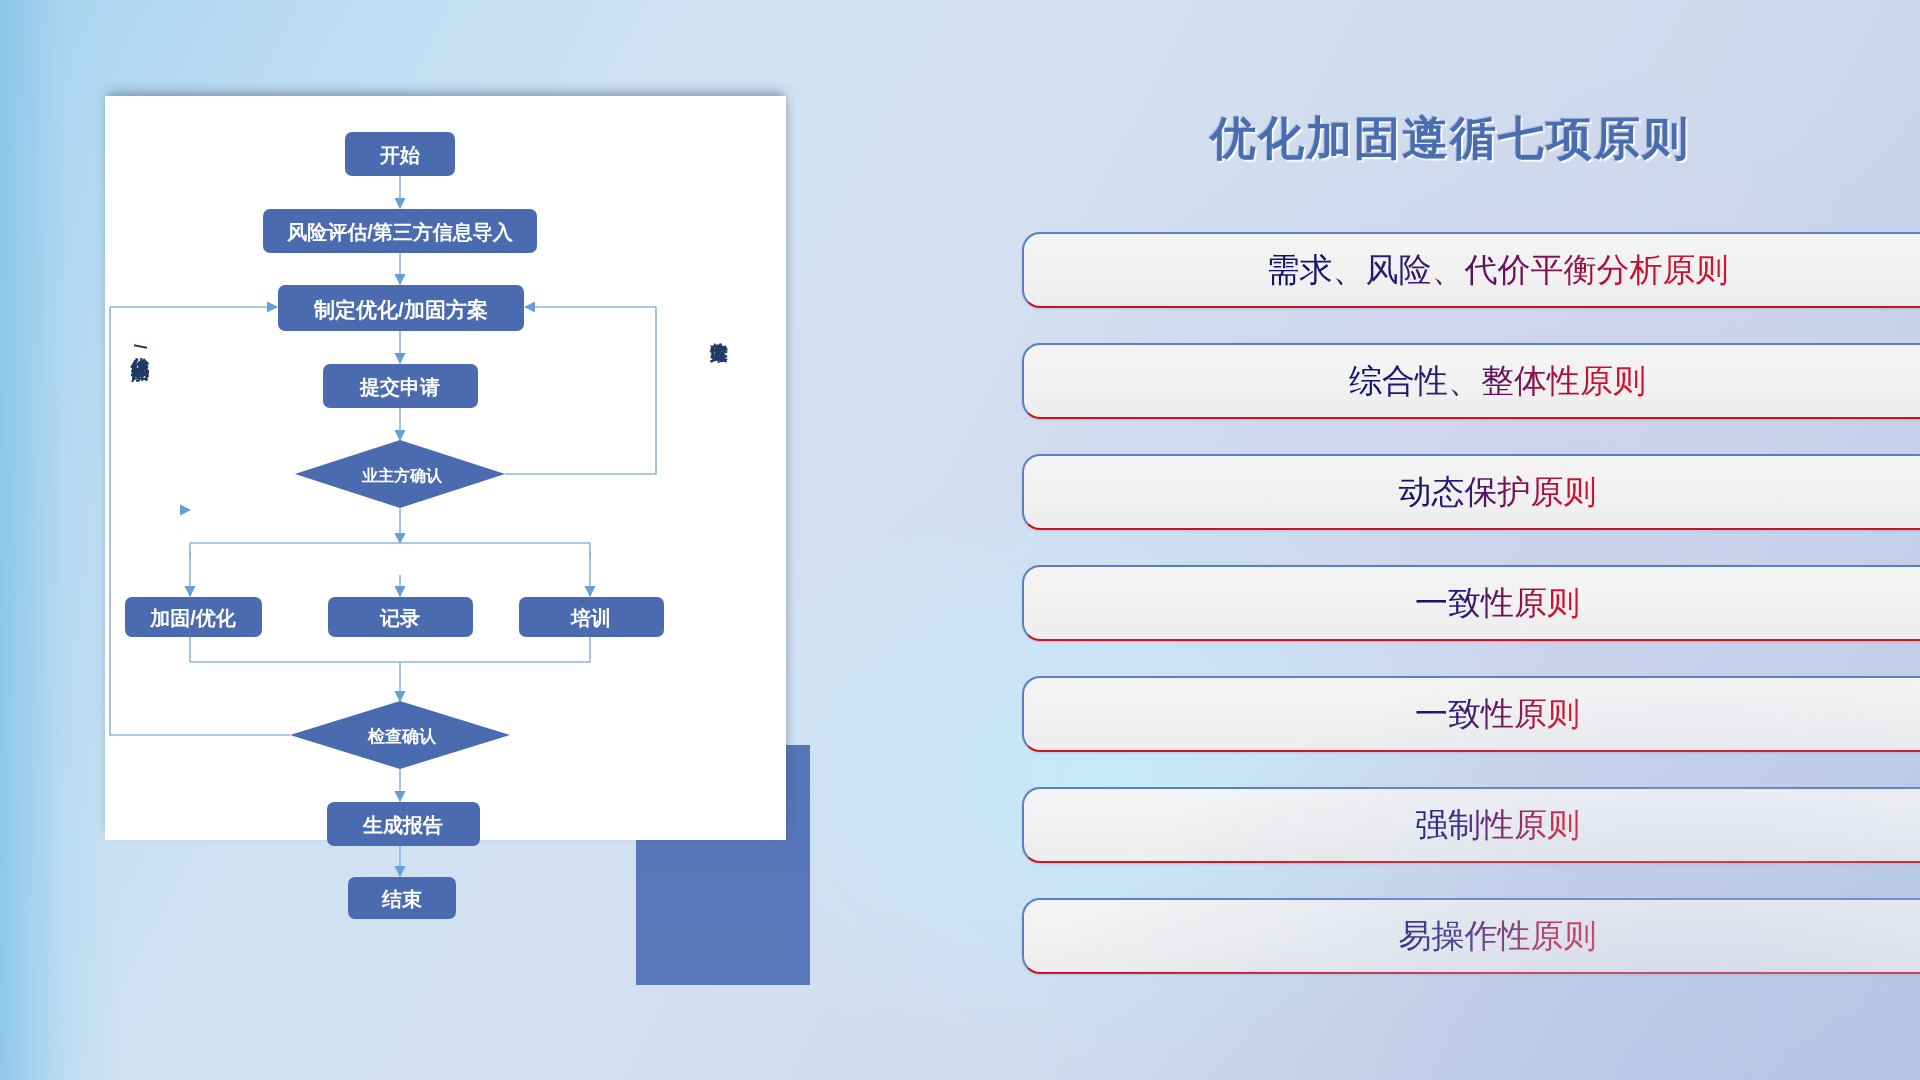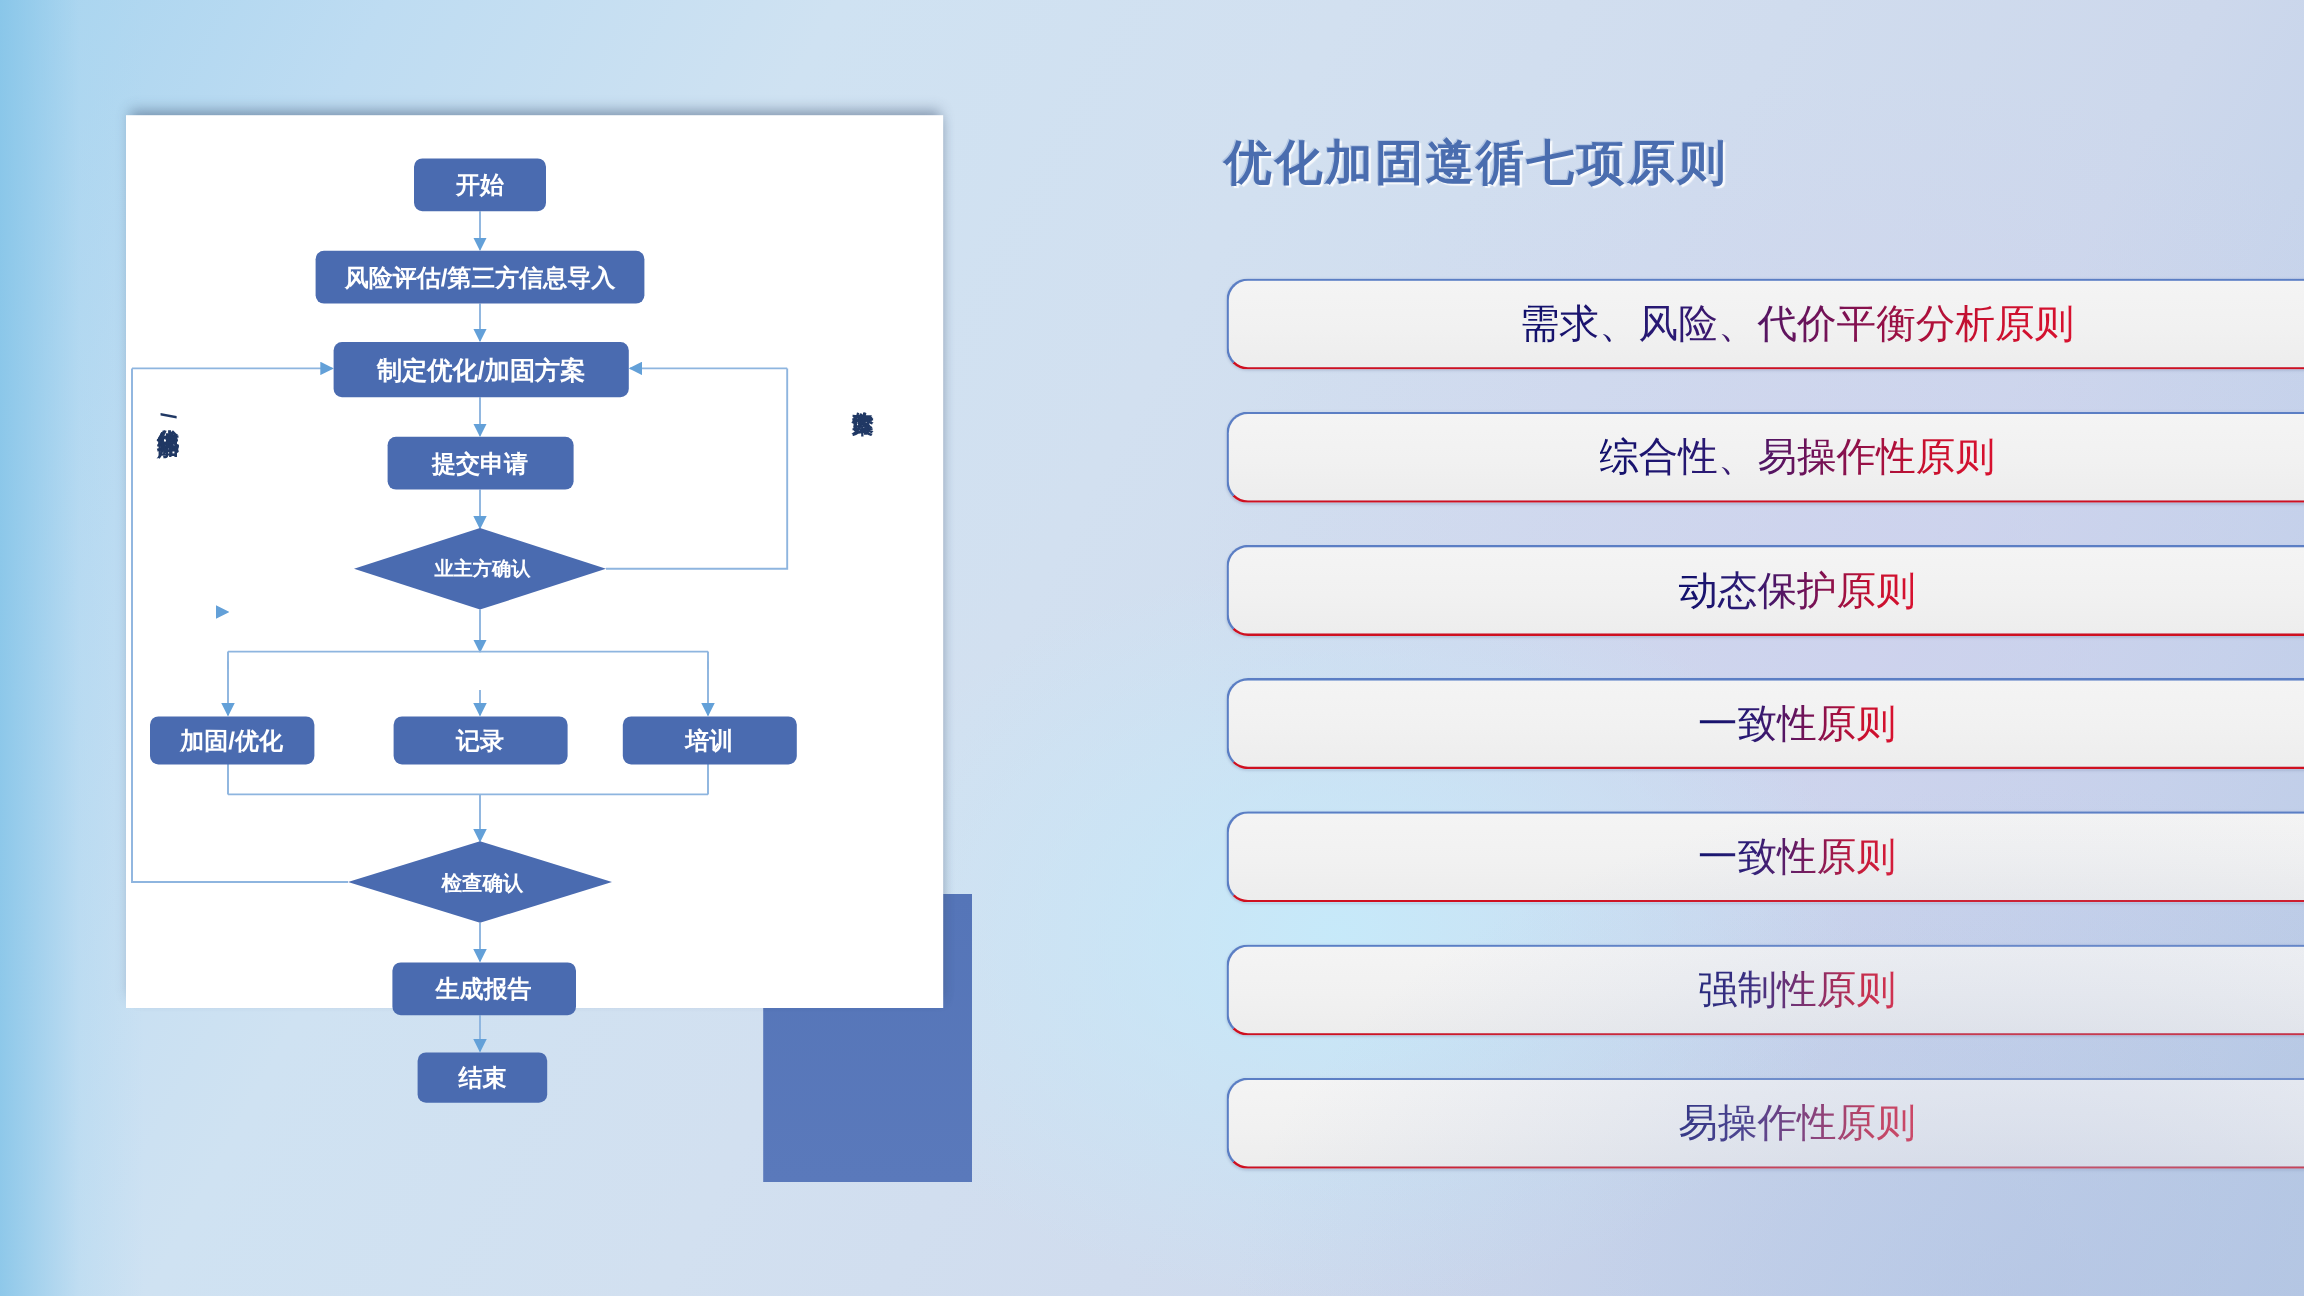--- a/index.html
+++ b/index.html
@@ -76,22 +76,22 @@
   
   #right-panel{
     position:absolute;
     left: 1020px; top: 0;
     width: 860px; height: 1080px;
   }
   #panel-title{
     position:absolute;
     left:0; top: 108px;
     width: 860px;
-    text-align:left;
-    font-size: 40px;
+    text-align:center;
+    font-size: 46px;
     font-weight: bold;
     letter-spacing: 2px;
     color: #4a6daf;
     text-shadow: 2px 2px 1px rgba(255,255,255,0.85), -1px -1px 0 rgba(120,150,200,0.35);
   }
   #cards{
     position:absolute;
     left: 2px; top: 232px;
     width: 800px;
   }
@@ -256,21 +256,21 @@
 
     <div id="panel-title">优化加固遵循七项原则</div>
 
     <div id="cards">
 
       <div class="p-card">
         <span class="p-card-text">需求、风险、代价平衡分析原则</span>
       </div>
 
       <div class="p-card">
-        <span class="p-card-text">综合性、易操作性原则</span>
+        <span class="p-card-text">综合性、整体性原则</span>
       </div>
 
       <div class="p-card">
         <span class="p-card-text">动态保护原则</span>
       </div>
 
       <div class="p-card">
         <span class="p-card-text">一致性原则</span>
       </div>
 

